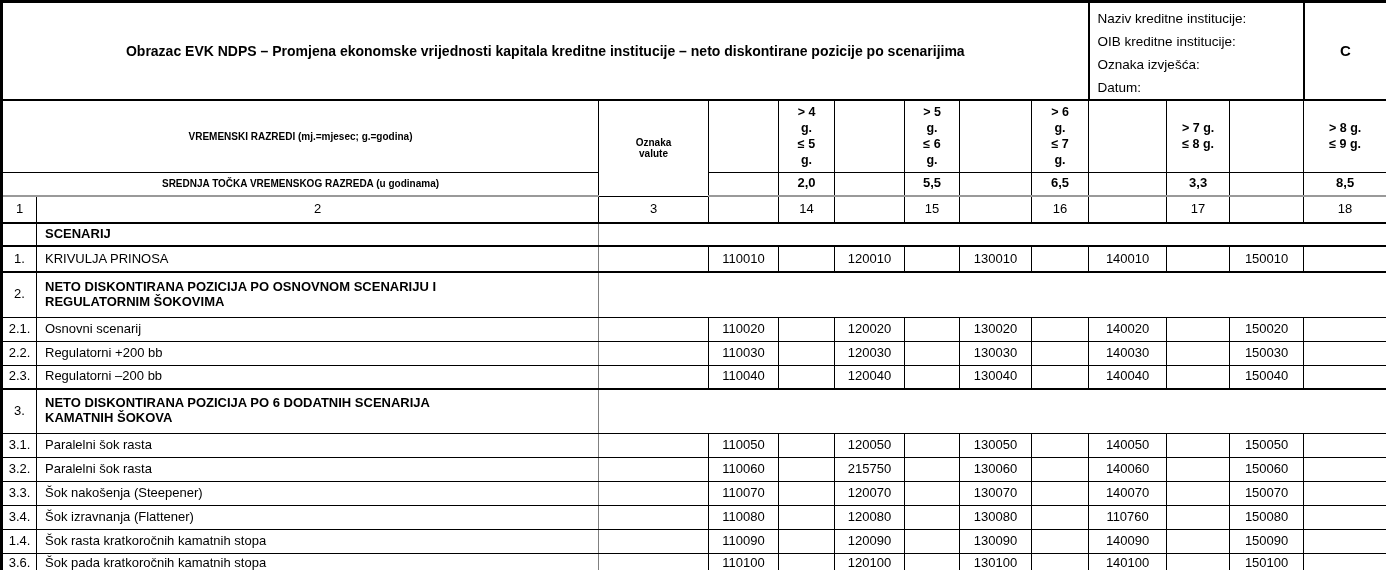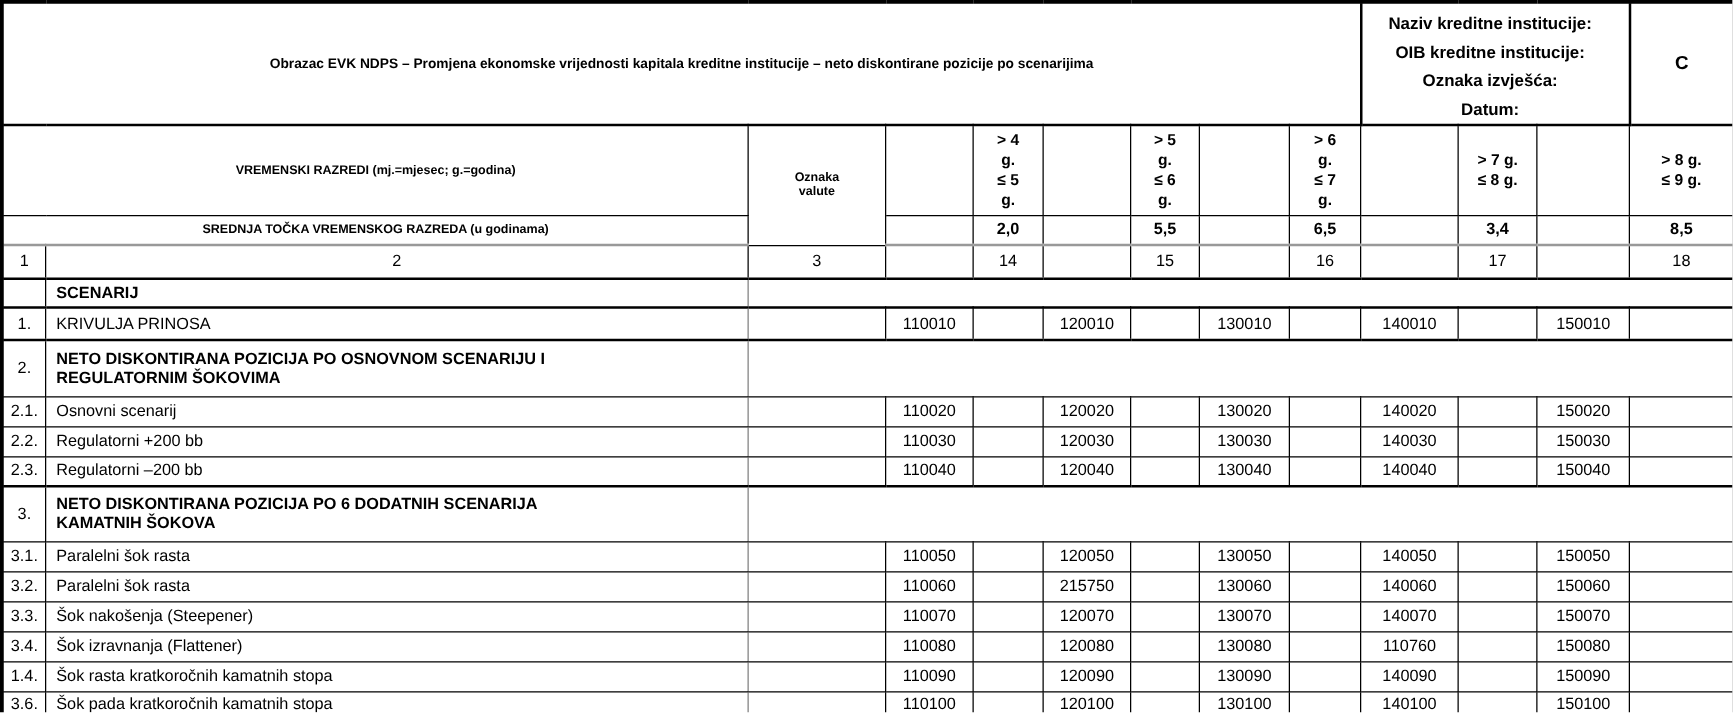--- a/index.html
+++ b/index.html
@@ -9,22 +9,22 @@
             border:3px solid #000;font-size:13px;}
   td{border:1px solid #000;padding:0;overflow:hidden;vertical-align:middle;
      box-sizing:border-box;line-height:1.15;}
   
   tr.rb2 > td{border-bottom:2px solid #000;}
   tr.rb2g > td{border-bottom:2px solid #999;}
   
   .brThick{border-right:2px solid #000 !important;}
   .grayR{border-right-color:#808080;}
   .pre{white-space:pre-line;}
-  .title-cell{font-weight:bold;font-size:11px;text-align:center;padding:0 30px;}
-  .naziv-cell{vertical-align:top;padding:4px 16px 0 8px;font-weight:bold;font-size:13.5px;text-align:center;}
+  .title-cell{font-weight:bold;font-size:14px;text-align:center;padding:0 30px;}
+  .naziv-cell{vertical-align:top;padding:4px 16px 0 8px;font-weight:normal;font-size:13.5px;}
   .naziv-cell .hl{height:23px;line-height:23px;white-space:nowrap;}
   .ccode-cell{font-weight:bold;font-size:15px;text-align:center;}
   .vrhead{font-weight:bold;font-size:10px;text-align:center;}
   .bucket{font-size:12.5px;text-align:center;white-space:pre-line;line-height:16px;font-weight:bold;}
   .mid{font-weight:bold;font-size:13px;text-align:center;}
   .colno{font-size:13px;text-align:center;font-weight:normal;}
   .num{text-align:center;font-size:13px;}
   .desc{text-align:left;padding-left:8px;font-size:13px;}
   .sec-label{font-weight:bold;}
   .code{text-align:center;font-size:13px;}
@@ -91,21 +91,21 @@
 
 <tr class="rb2g" style="height:24px">
   <td colspan="2" class="vrhead">SREDNJA TOČKA VREMENSKOG RAZREDA (u godinama)</td>
   <td></td>
   <td class="mid">2,0</td>
   <td></td>
   <td class="mid">5,5</td>
   <td></td>
   <td class="mid">6,5</td>
   <td></td>
-  <td class="mid">3,4</td>
+  <td class="mid">3,3</td>
   <td></td>
   <td class="mid">8,5</td>
 </tr>
 
 <tr class="rb2" style="height:27px">
   <td class="colno">1</td>
   <td class="colno">2</td>
   <td class="colno">3</td>
   <td></td>
   <td class="colno">14</td>

